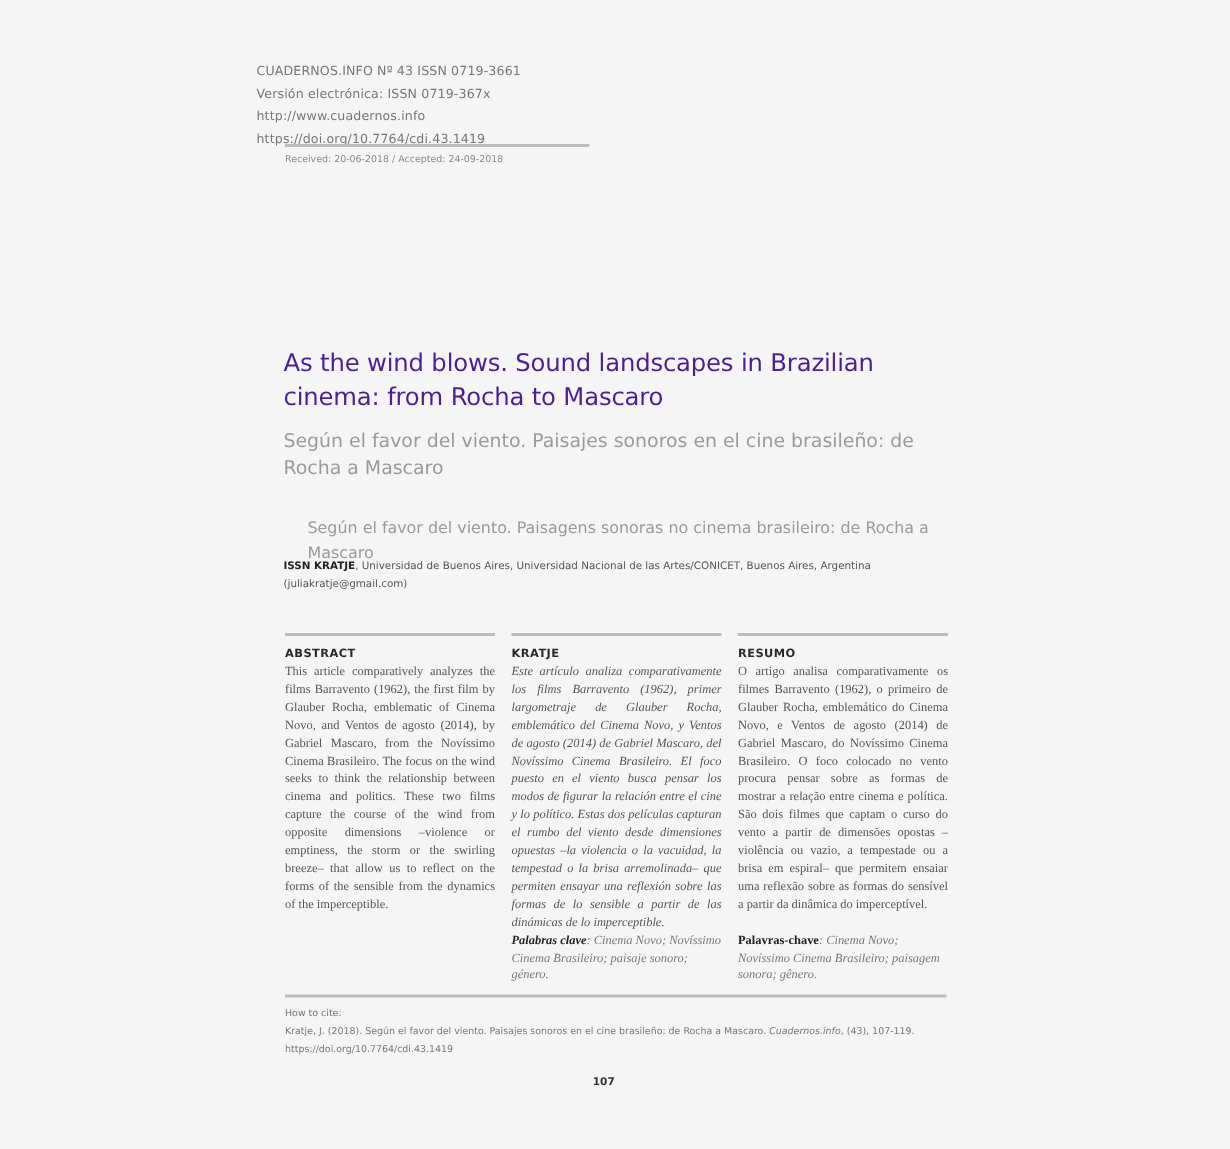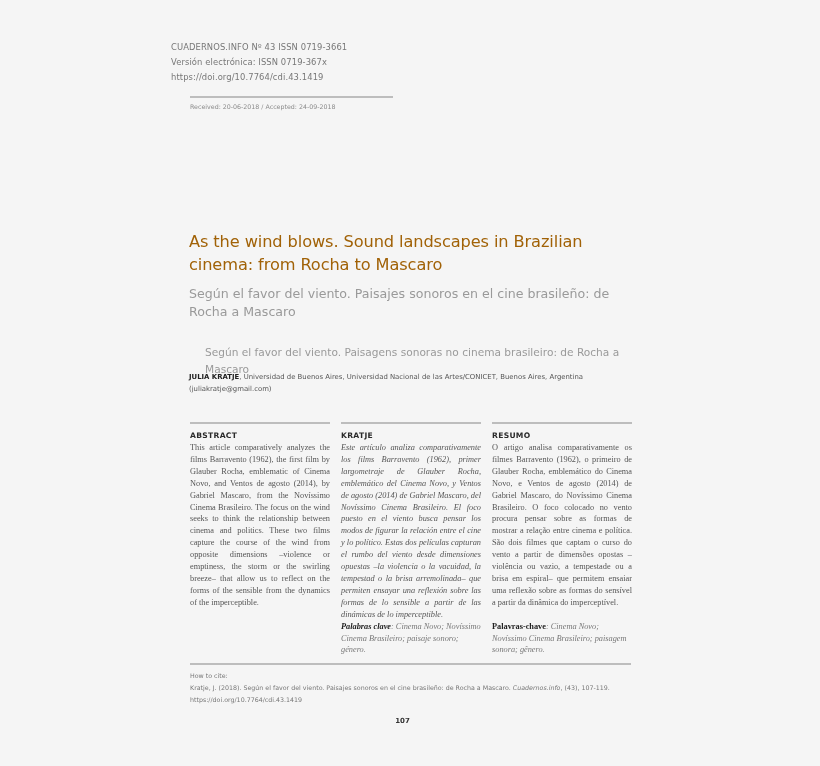--- a/index.html
+++ b/index.html
@@ -24,21 +24,21 @@
       width: 203px; height: 2px; background: #bdbdbd;
     }
     .received {
       position: absolute; left: 190px; top: 103px;
       font-family: "DejaVu Sans", sans-serif;
       font-size: 6.3px; color: #8a8a8a; white-space: nowrap;
     }
     .title {
       position: absolute; left: 189px; top: 230px; width: 450px;
       font-family: "DejaVu Sans", sans-serif;
-      font-size: 16.2px; line-height: 23px; color: #a16207;
+      font-size: 16.2px; line-height: 23px; color: #4c1d95;
       margin: 0; font-weight: normal;
       letter-spacing: -0.1px;
     }
     .subtitle-es {
       position: absolute; left: 189px; top: 285px; width: 450px;
       font-family: "DejaVu Sans", sans-serif;
       font-size: 12.6px; line-height: 18px; color: #9a9a9a;
       margin: 0; font-weight: normal;
     }
     .subtitle-pt {
@@ -92,31 +92,32 @@
       font-family: "DejaVu Sans", sans-serif;
       font-size: 7px; color: #333; font-weight: bold;
     }
   </style>
 </head>
 <body>
 
 <div class="masthead">
   <div>CUADERNOS.INFO Nº 43 ISSN 0719-3661</div>
   <div>Versión electrónica: ISSN 0719-367x</div>
+  <div>http://www.cuadernos.info</div>
   <div>https://doi.org/10.7764/cdi.43.1419</div>
 </div>
 <div class="rule-top"></div>
 <div class="received">Received: 20-06-2018 / Accepted: 24-09-2018</div>
 
 <h1 class="title">As the wind blows. Sound landscapes in Brazilian cinema: from Rocha to Mascaro</h1>
 <h2 class="subtitle-es">Según el favor del viento. Paisajes sonoros en el cine brasileño: de Rocha a Mascaro</h2>
 <h3 class="subtitle-pt">Según el favor del viento. Paisagens sonoras no cinema brasileiro: de Rocha a Mascaro</h3>
 
 <div class="author">
-  <b>JULIA KRATJE</b><span>, Universidad de Buenos Aires, Universidad Nacional de las Artes/CONICET, Buenos Aires, Argentina</span><br>
+  <b>ISSN KRATJE</b><span>, Universidad de Buenos Aires, Universidad Nacional de las Artes/CONICET, Buenos Aires, Argentina</span><br>
   <span>(juliakratje@gmail.com)</span>
 </div>
 
 <div class="col" style="left:190px;">
   <div class="rule"></div>
   <h3>ABSTRACT</h3>
   <div class="body">This article comparatively analyzes the films Barravento (1962), the first film by Glauber Rocha, emblematic of Cinema Novo, and Ventos de agosto (2014), by Gabriel Mascaro, from the Novíssimo Cinema Brasileiro. The focus on the wind seeks to think the relationship between cinema and politics. These two films capture the course of the wind from opposite dimensions –violence or emptiness, the storm or the swirling breeze– that allow us to reflect on the forms of the sensible from the dynamics of the imperceptible.</div>
 </div>
 
 <div class="col" style="left:341px;">

